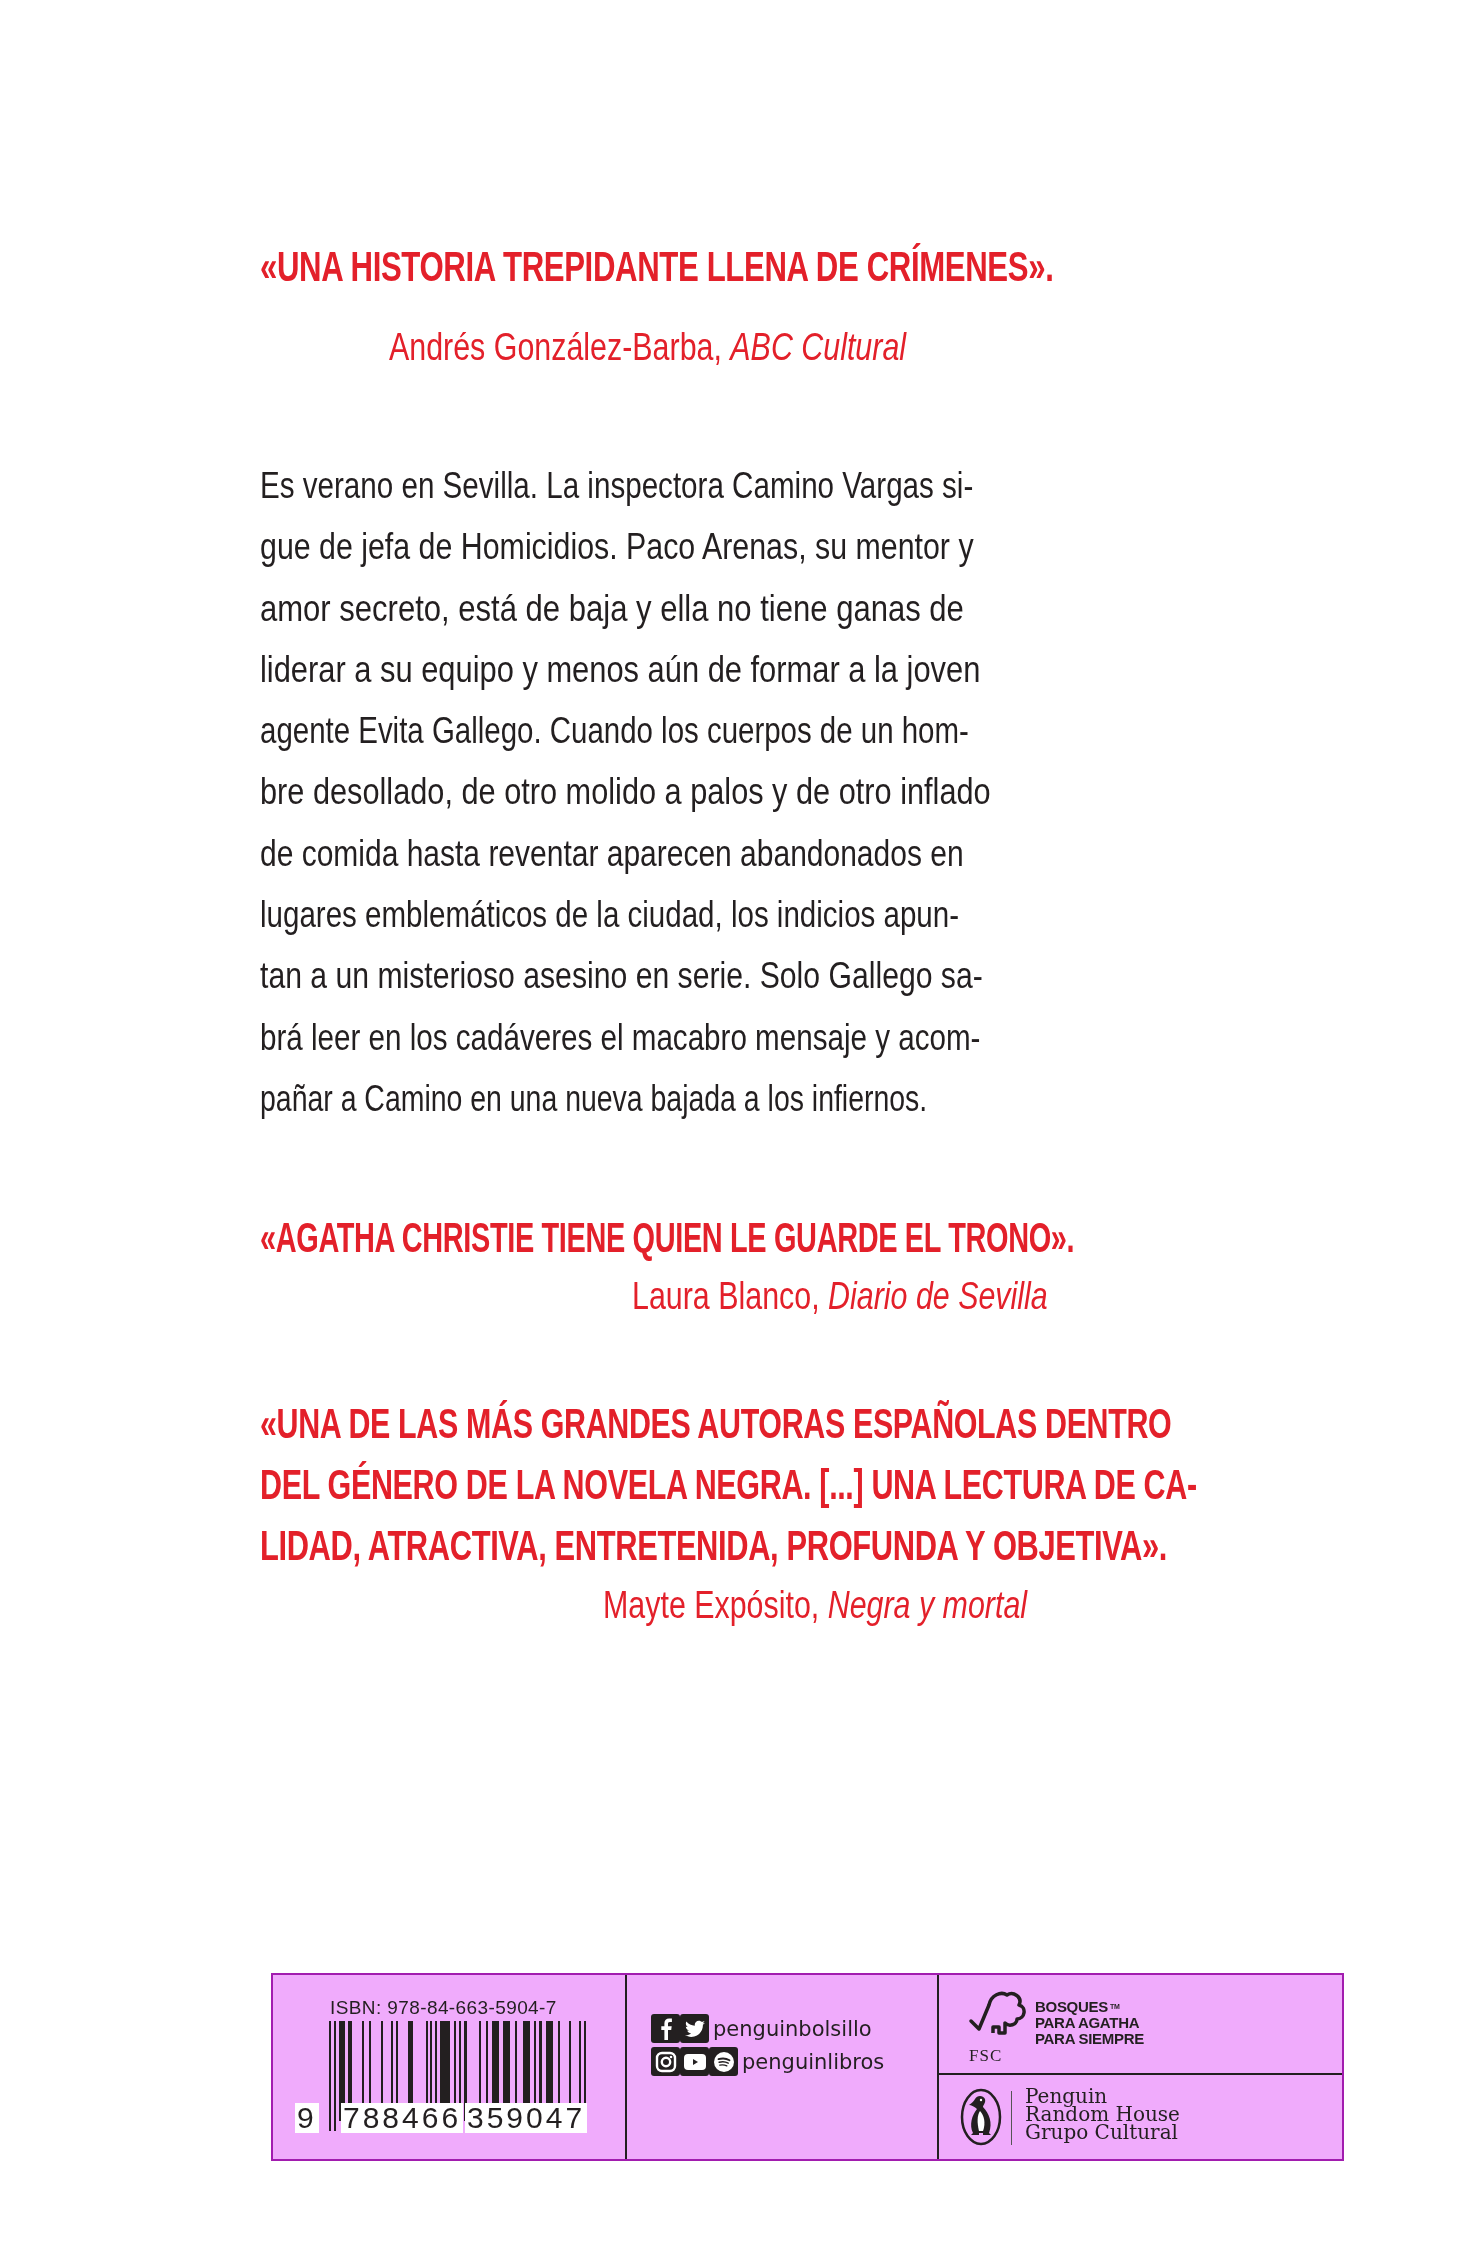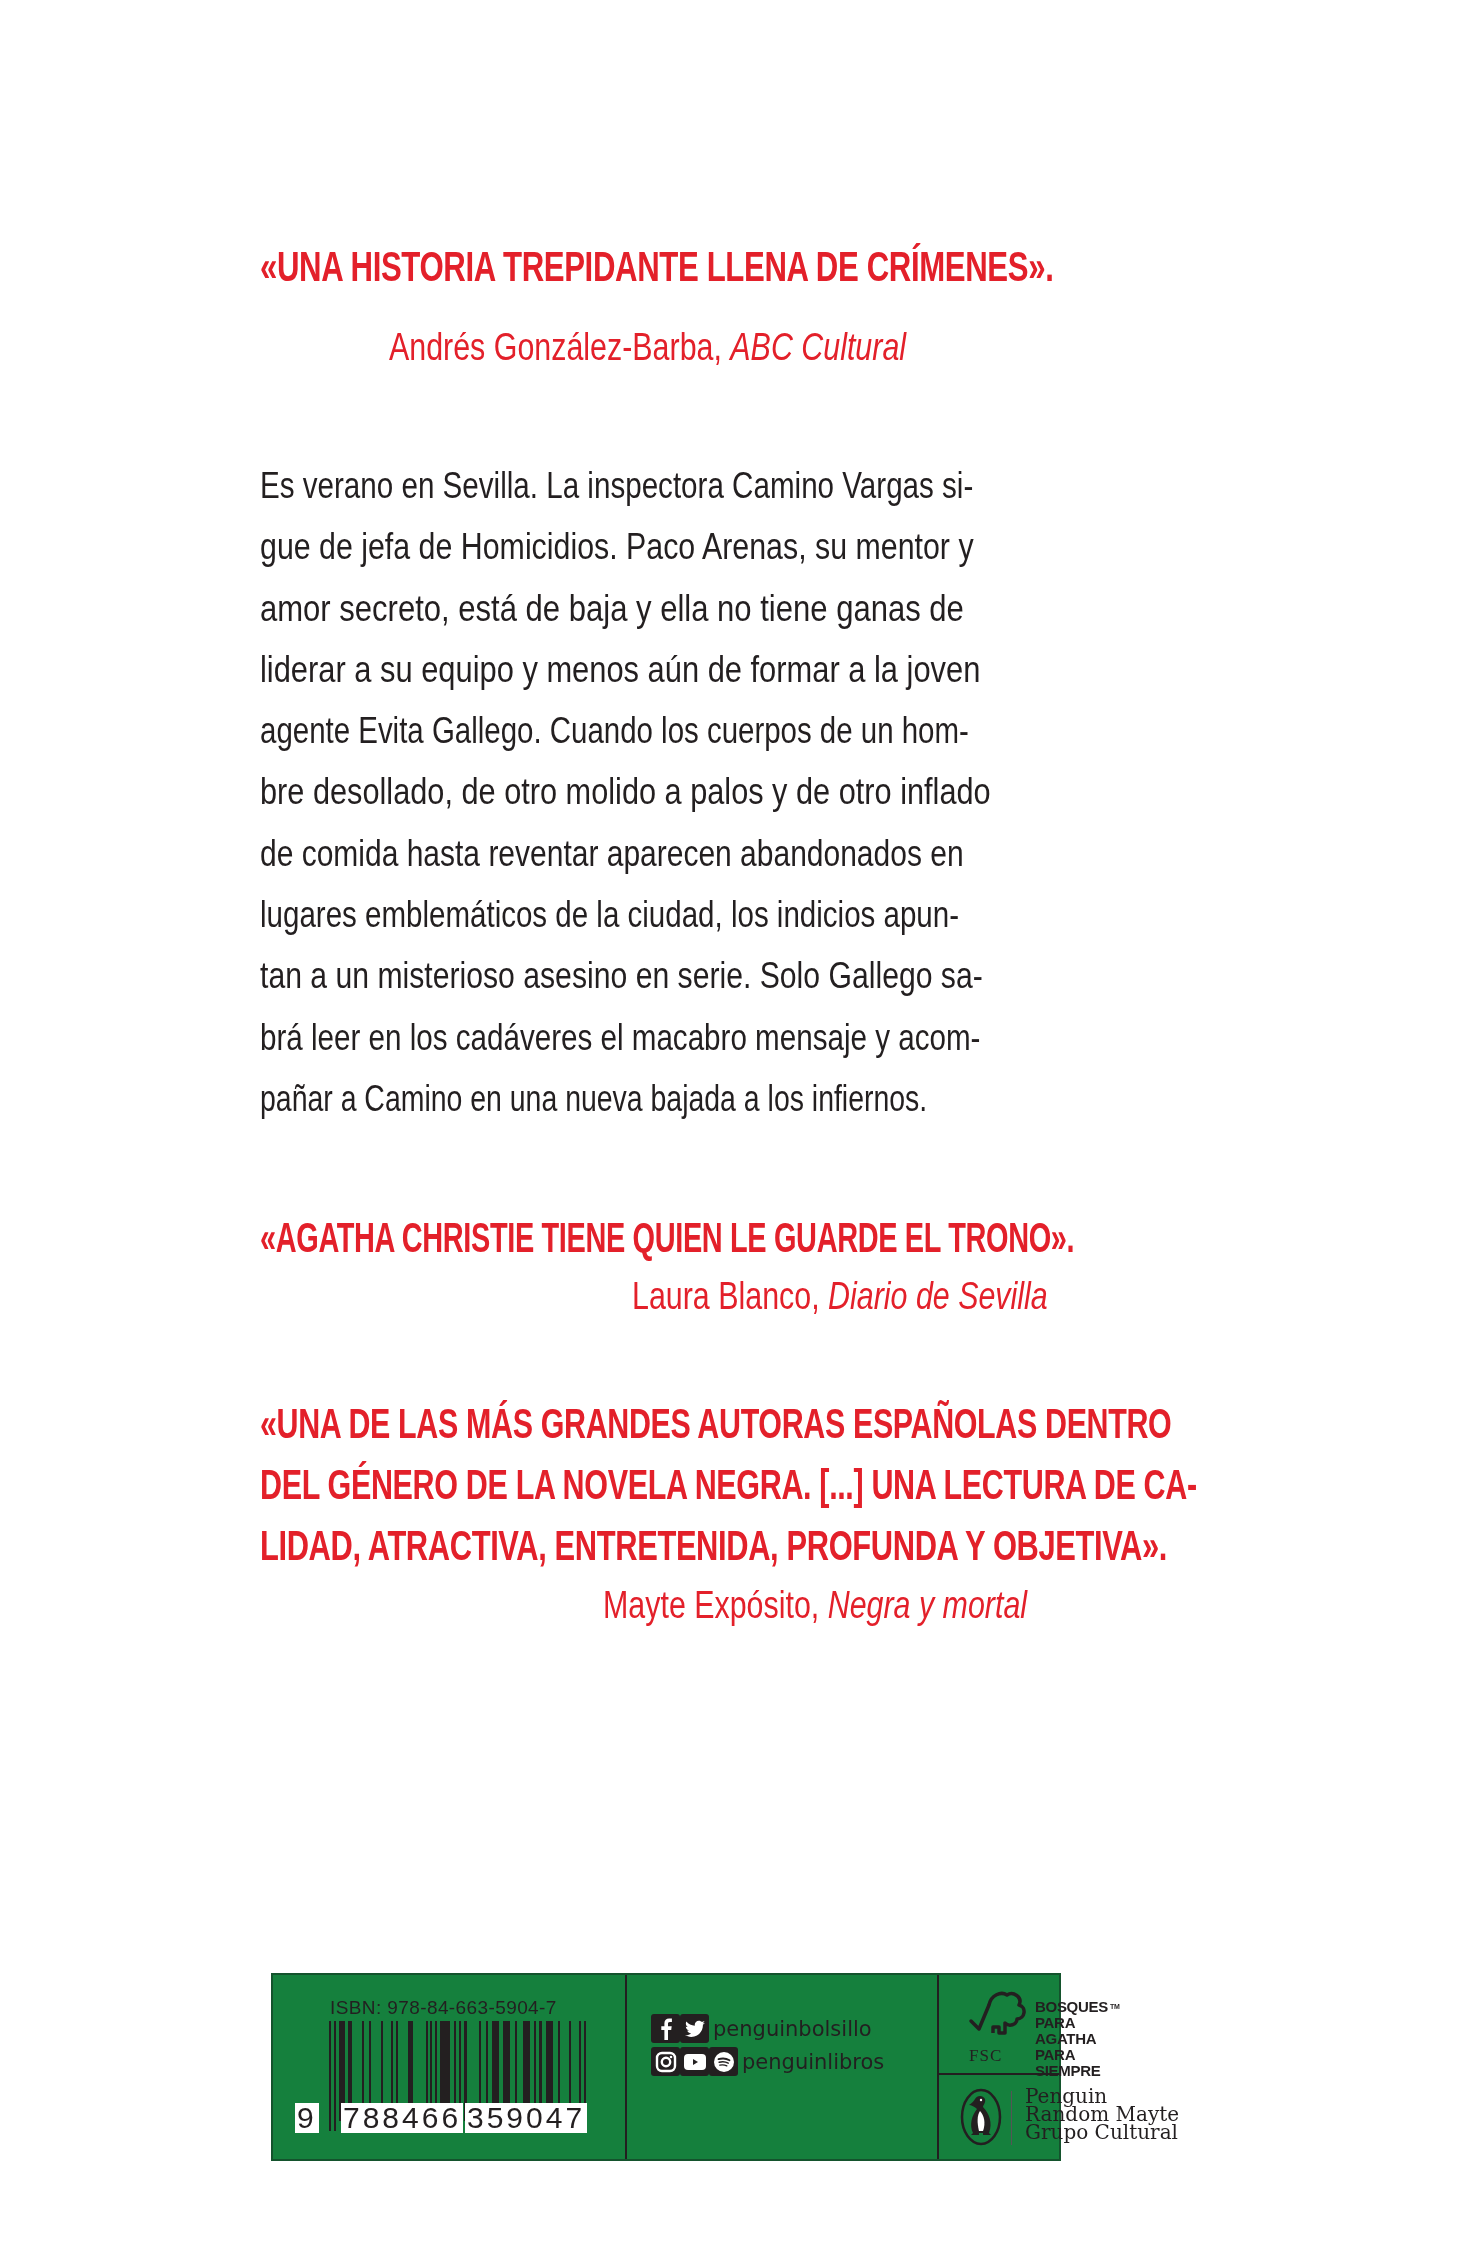--- a/index.html
+++ b/index.html
@@ -66,25 +66,25 @@
       color: #231f20;
       white-space: nowrap;
       transform-origin: left center;
     }
 
     
     .panel {
       position: absolute;
       left: 271px;
       top: 1973px;
-      width: 790px;
+      width: 1073px;
       height: 188px;
-      border: 2px solid #14532d;
+      border: 2px solid #a21caf;
       box-sizing: border-box;
-      background: #15803d;
+      background: #f0abfc;
     }
     .col {
       position: absolute;
       top: 0;
       bottom: 0;
       box-sizing: border-box;
     }
     .col-barcode { left: 0; width: 354px; border-right: 2px solid #231f20; }
     .col-social { left: 354px; width: 312px; border-right: 2px solid #231f20; }
     .col-logos { left: 666px; right: 0; }
@@ -358,18 +358,18 @@
     <div class="prh-block">
       <svg width="44" height="60" viewBox="0 0 44 60" style="position:absolute; left:20px; top:14px;">
         <ellipse cx="22" cy="30" rx="19" ry="27" fill="none" stroke="#231f20" stroke-width="2.5"></ellipse>
         <path d="M16 12 C18 8 24 8 26 12 C27 16 24 18 24 20 C30 26 34 36 30 46 L32 48 L24 48 L24 46 L20 46 L20 48 L12 48 L14 46 C10 38 13 28 18 22 C16 20 12 18 10 18 C13 16 15 14 16 12 Z" fill="#231f20"></path>
         <path d="M21 24 C25 28 27 36 24 44 L20 44 C18 36 18 28 21 24 Z" fill="#fff"></path>
         <circle cx="22" cy="13" r="1.2" fill="#fff"></circle>
       </svg>
       <div class="prh-divider"></div>
       <div class="prh-text">
         <div>Penguin</div>
-        <div>Random Mayte</div>
+        <div>Random House</div>
         <div>Grupo Cultural</div>
       </div>
     </div>
   </div>
 </div>
 
 </body></html>

